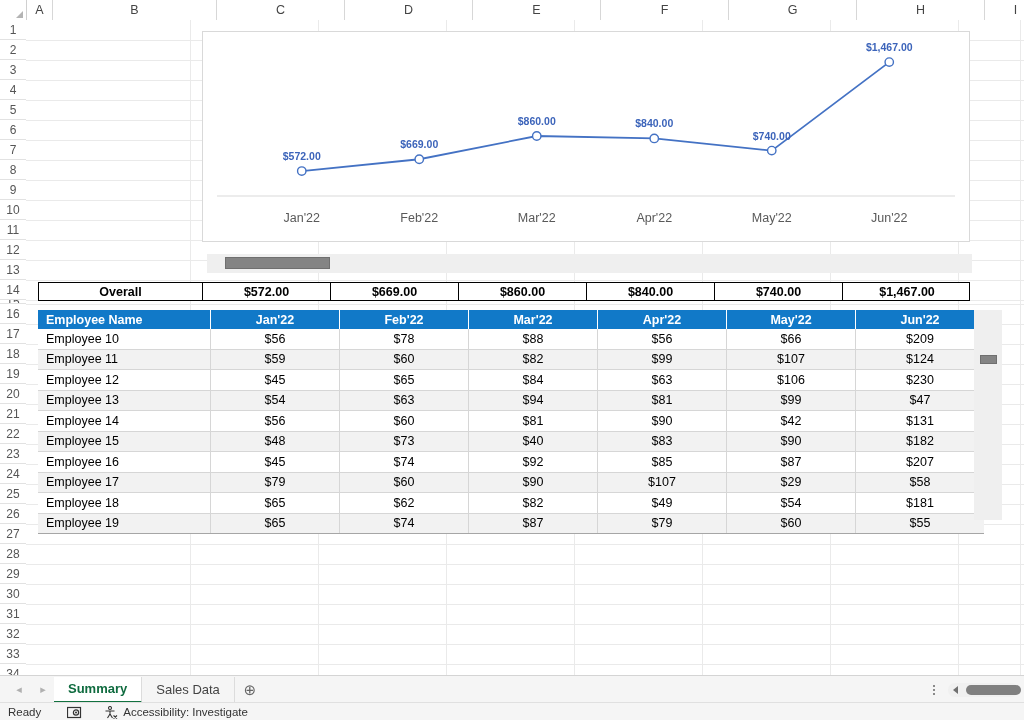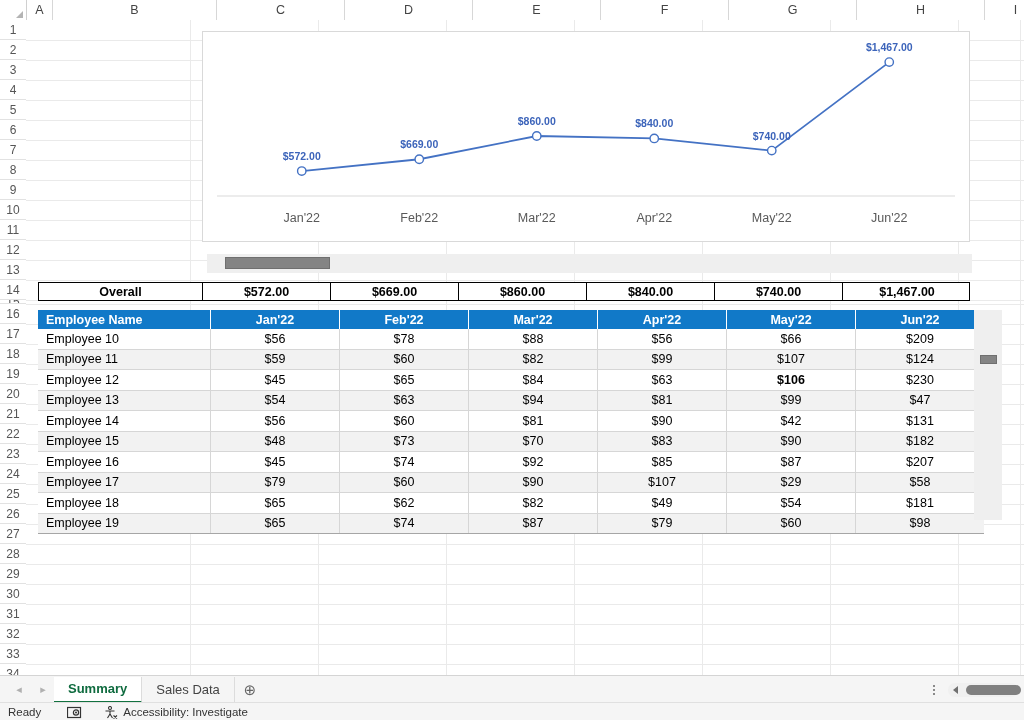--- a/index.html
+++ b/index.html
@@ -358,21 +358,21 @@
           <td style="width: 128px;">$99</td>
           <td style="width: 128px;">$107</td>
           <td style="width: 128px;">$124</td>
         </tr>
         <tr class="plain">
           <td class="name-col" style="width: 164px;">Employee 12</td>
           <td style="width: 128px;">$45</td>
           <td style="width: 128px;">$65</td>
           <td style="width: 128px;">$84</td>
           <td style="width: 128px;">$63</td>
-          <td style="width: 128px; font-weight: bold;">$106</td>
+          <td style="width: 128px;">$106</td>
           <td style="width: 128px;">$230</td>
         </tr>
         <tr class="band">
           <td class="name-col" style="width: 164px;">Employee 13</td>
           <td style="width: 128px;">$54</td>
           <td style="width: 128px;">$63</td>
           <td style="width: 128px;">$94</td>
           <td style="width: 128px;">$81</td>
           <td style="width: 128px;">$99</td>
           <td style="width: 128px;">$47</td>
@@ -383,21 +383,21 @@
           <td style="width: 128px;">$60</td>
           <td style="width: 128px;">$81</td>
           <td style="width: 128px;">$90</td>
           <td style="width: 128px;">$42</td>
           <td style="width: 128px;">$131</td>
         </tr>
         <tr class="band">
           <td class="name-col" style="width: 164px;">Employee 15</td>
           <td style="width: 128px;">$48</td>
           <td style="width: 128px;">$73</td>
-          <td style="width: 128px;">$70</td>
+          <td style="width: 128px;">$40</td>
           <td style="width: 128px;">$83</td>
           <td style="width: 128px;">$90</td>
           <td style="width: 128px;">$182</td>
         </tr>
         <tr class="plain">
           <td class="name-col" style="width: 164px;">Employee 16</td>
           <td style="width: 128px;">$45</td>
           <td style="width: 128px;">$74</td>
           <td style="width: 128px;">$92</td>
           <td style="width: 128px;">$85</td>
@@ -422,21 +422,21 @@
           <td style="width: 128px;">$54</td>
           <td style="width: 128px;">$181</td>
         </tr>
         <tr class="band">
           <td class="name-col" style="width: 164px;">Employee 19</td>
           <td style="width: 128px;">$65</td>
           <td style="width: 128px;">$74</td>
           <td style="width: 128px;">$87</td>
           <td style="width: 128px;">$79</td>
           <td style="width: 128px;">$60</td>
-          <td style="width: 128px;">$98</td>
+          <td style="width: 128px;">$55</td>
         </tr>
       </tbody>
   </table>
 
   <div class="vscroll-strip">
     <div class="thumb"></div>
   </div>
 
   <div class="tabbar">
     <div class="nav-arrows">

